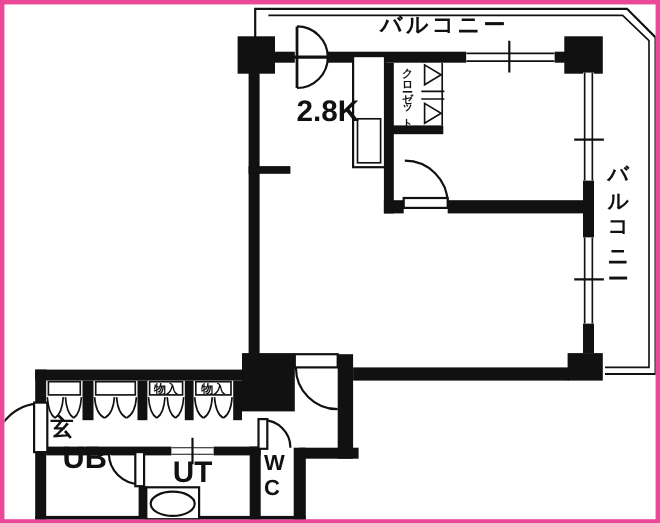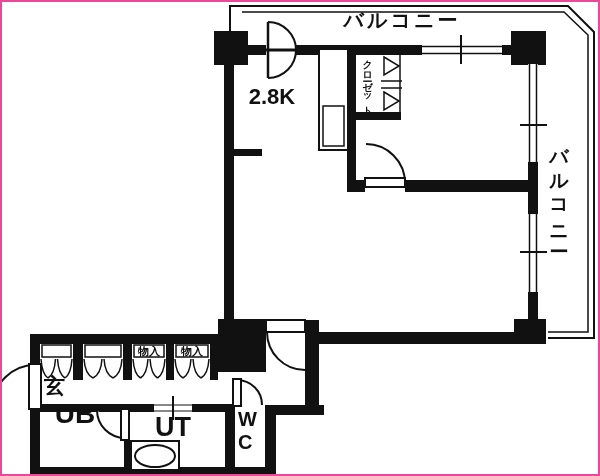--- a/index.html
+++ b/index.html
@@ -1,26 +1,26 @@
 <!DOCTYPE html>
 <html><head>
 <meta charset="utf-8">
 <style>
   html,body{margin:0;padding:0;background:#e8e8e8;}
   #canvas{
     position:relative;width:600px;height:476px;background:#ffffff;
-    border:2px solid #ec4899;box-sizing:border-box;overflow:hidden;
+    border:4px solid #ec4899;box-sizing:border-box;overflow:hidden;
     font-family:"Liberation Sans","DejaVu Sans",sans-serif;
   }
   #plan-svg{position:absolute;left:0;top:0;}
   .lbl{position:absolute;color:#111;font-weight:bold;white-space:nowrap;}
   .vert{writing-mode:vertical-rl;text-orientation:mixed;white-space:nowrap;}
   #balcony-top-label{left:330px;top:5px;width:140px;font-size:20px;letter-spacing:3px;text-align:center;}
   #balcony-right-label{left:544px;top:132px;font-size:19px;letter-spacing:5px;}
-  #kitchen-label{left:224px;top:82px;width:92px;font-size:22px;text-align:center;}
+  #kitchen-label{left:248px;top:82px;width:92px;font-size:27px;text-align:center;}
   #closet-label{left:358px;top:51px;font-size:10px;letter-spacing:0px;}
   #western-room-label{left:397px;top:106px;width:105px;font-size:25px;text-align:center;}
   #living-room-label{left:338px;top:241px;width:115px;font-size:27px;text-align:center;}
   #entrance-label{left:42px;top:370px;font-size:21px;}
   #storage-label-1{left:130px;top:342px;width:34px;font-size:11px;text-align:center;}
   #storage-label-2{left:173px;top:342px;width:34px;font-size:11px;text-align:center;}
   #ub-label{left:47px;top:396px;width:52px;font-size:28px;text-align:center;}
   #ut-label{left:147px;top:410px;width:48px;font-size:27px;text-align:center;}
   #wc-label{left:236px;top:406px;width:26px;font-size:20px;line-height:23px;word-break:break-all;white-space:normal;}
 </style>

